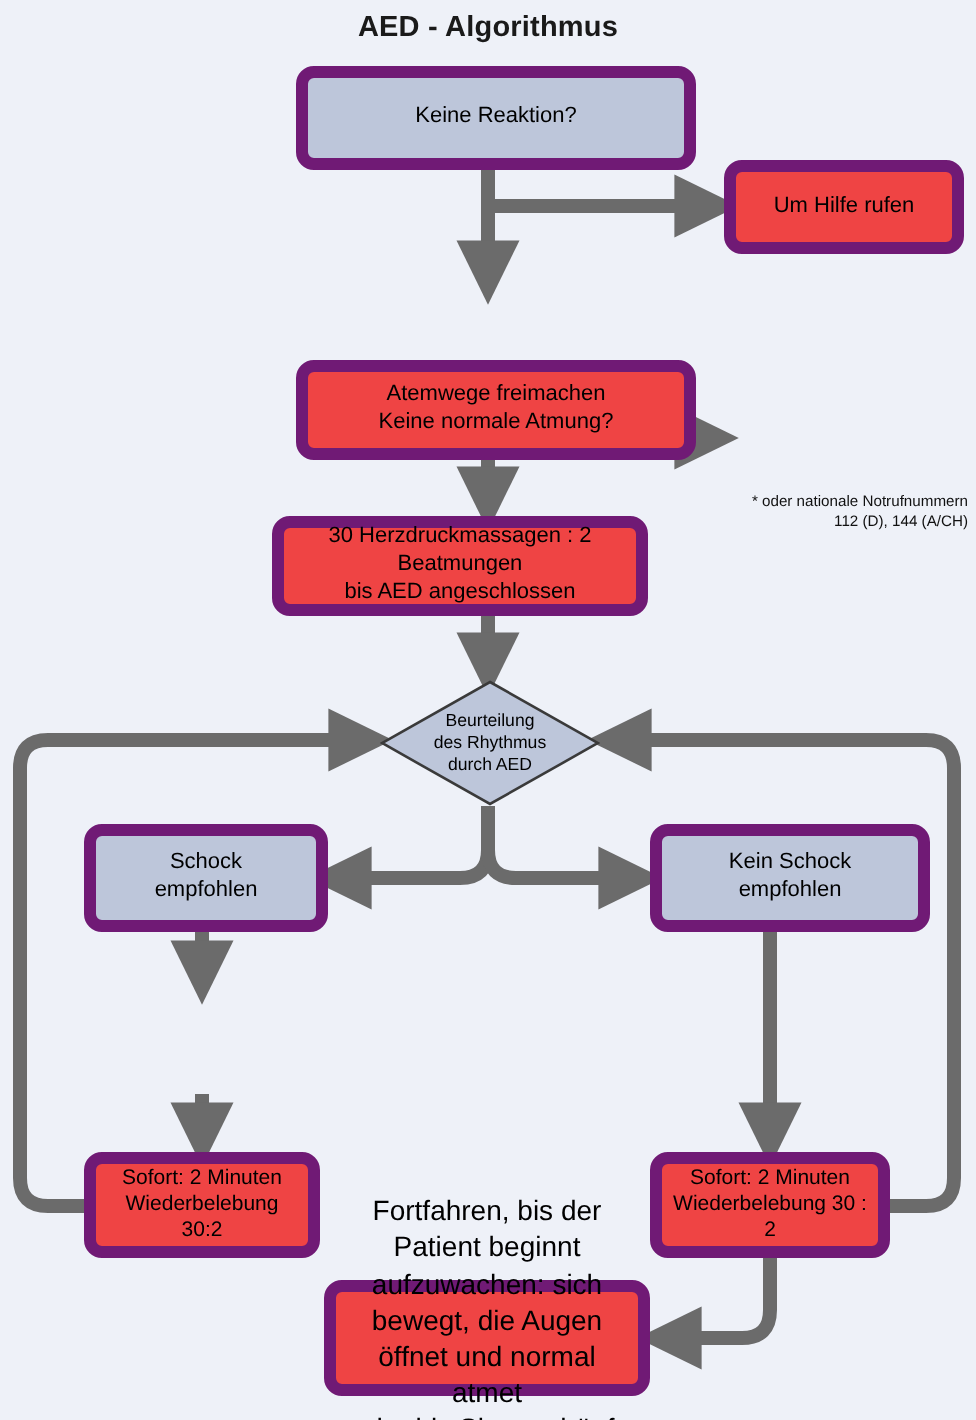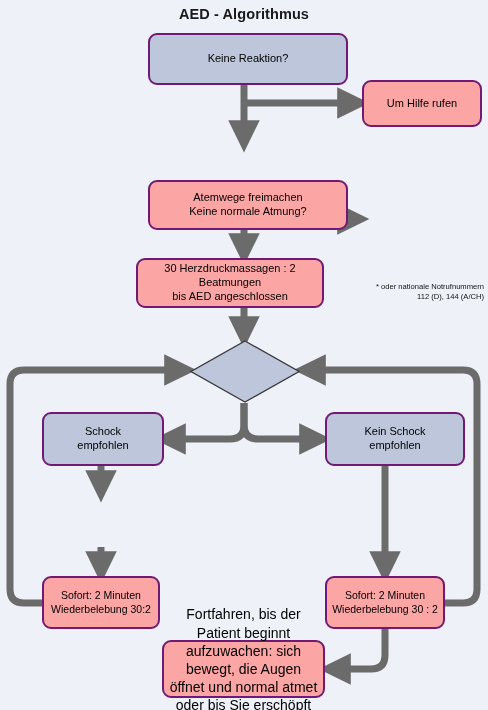--- a/index.html
+++ b/index.html
@@ -10,49 +10,48 @@
     overflow:hidden;
   }
   #stage{position:relative;width:488px;height:710px;}
   #wires{position:absolute;left:0;top:0;width:488px;height:710px;}
 
   .node{
     position:absolute;
     box-sizing:border-box;
     display:flex;align-items:center;justify-content:center;
     text-align:center;
-    border:2px solid #701a75;
+    border:6px solid #701a75;
     border-radius:9px;
     color:#000;
     line-height:1.25;
     z-index:3;
     padding:2px 4px;
   }
   .blue{background:#bdc6da;}
-  .pink{background:#fca5a5;text-align:center;}
+  .pink{background:#ef4444;text-align:center;}
 
   .title{
     position:absolute;
     left:0;top:6px;width:488px;
     text-align:center;
     font-size:14.5px;
     font-weight:bold;
     letter-spacing:.1px;
     color:#1a1a1a;
     z-index:4;
   }
   .footnote{
     position:absolute;
     text-align:right;
     font-size:7.6px;
     line-height:1.35;
     color:#111;
     z-index:4;
     white-space:pre-line;
-    margin-top:36px;
   }
 
   
   #n-keine-reaktion{left:148px;top:33px;width:200px;height:52px;font-size:11px;}
   #n-um-hilfe{left:362px;top:80px;width:120px;height:47px;font-size:11px;}
   #n-atemwege{left:148px;top:145px;width:200px;height:50px;font-size:11px;margin-top:35px;}
   #n-aed-holen{left:362px;top:196px;width:120px;height:46px;font-size:10.5px;}
   #n-footnote{left:344px;top:246px;width:140px;}
   #n-30-2{left:136px;top:258px;width:188px;height:50px;font-size:11px;}
   #n-schock-empf{left:42px;top:412px;width:122px;height:54px;font-size:11px;}
@@ -144,20 +143,23 @@
 
   <div class="node pink" id="n-30-2">
     <span class="nl">30 Herzdruckmassagen : 2 Beatmungen
 bis AED angeschlossen</span>
   </div>
 
   <div id="n-beurteilung">
     <svg class="dia-shape" viewBox="0 0 110 63" xmlns="http://www.w3.org/2000/svg">
       <polygon points="55,1 109,31.5 55,62 1,31.5" fill="#bdc6da" stroke="#3a3a3a" stroke-width="1.3"></polygon>
     </svg>
+    <span class="dia-label">Beurteilung
+des Rhythmus
+durch AED</span>
   </div>
 
   <div class="node blue" id="n-schock-empf">
     <span class="nl">Schock
 empfohlen</span>
   </div>
 
   <div class="node blue" id="n-kein-schock">
     <span class="nl">Kein Schock
 empfohlen</span>

